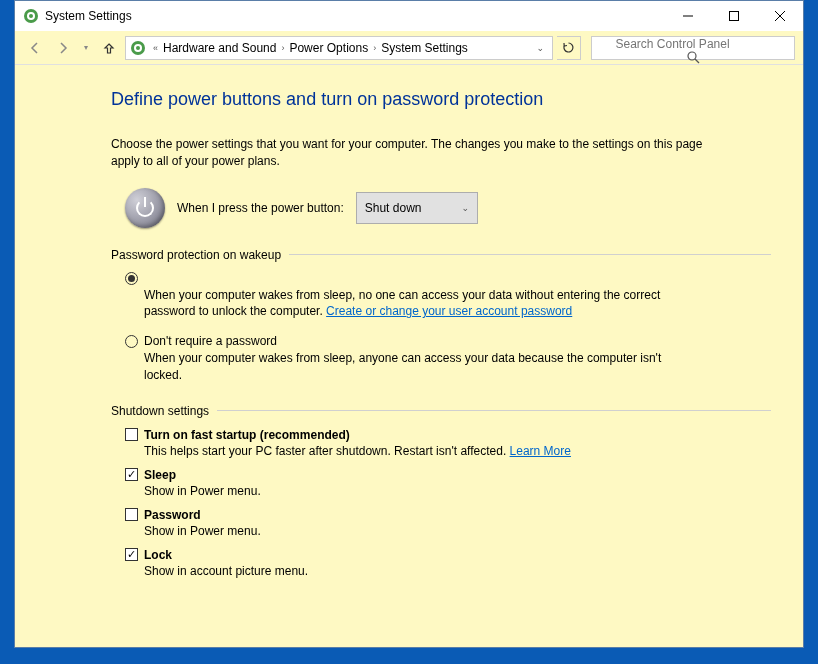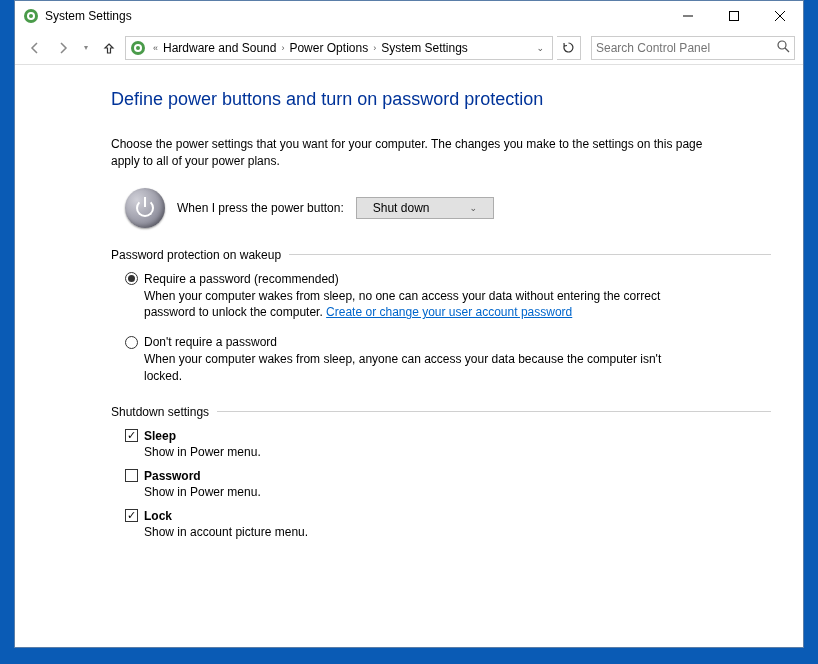--- a/index.html
+++ b/index.html
@@ -11,21 +11,21 @@
   height: 664px;
   overflow: hidden;
   position: relative;
 }
 .window {
   position: absolute;
   left: 14px;
   top: 0;
   width: 790px;
   height: 648px;
-  background: #ffffff;
+  background: #fef9c3;
   border: 1px solid #5a7ea8;
   display: flex;
   flex-direction: column;
 }
 .titlebar {
   height: 30px;
   display: flex;
   align-items: center;
   padding-left: 8px;
   background: #fff;
@@ -72,21 +72,21 @@
 .bc-icon { width:16px; height:16px; margin: 0 4px 0 2px; flex-shrink:0;}
 .bc-chev { color:#555; margin:0 3px; font-size:9px;}
 .bc-part { color:#000; padding:0 2px; white-space:nowrap;}
 .bc-drop { margin-left:auto; padding:0 6px; color:#555; font-size:9px;}
 .refresh-btn {
   width:24px; height:24px; border:1px solid #ccc; border-left:none;
   display:flex;align-items:center;justify-content:center;color:#333;
 }
 .search-wrap {
   width: 204px; height: 24px; border: 1px solid #ccc; margin-left: 6px;
-  display:flex; align-items:center; padding:0 4px; background:#fff;
+  display:flex; align-items:center; padding:0 4px; background:#fff;flex-direction:column;
 }
 .search-wrap input {
   border:none; outline:none; flex:1; font-size:12px; color:#555;
   font-family:inherit;
 }
 .search-icon { color:#555; font-size:12px; }
 
 .content {
   flex:1; overflow-y:auto;
   padding: 24px 32px 10px 96px;
@@ -111,22 +111,22 @@
 }
 .power-glyph {
   width:18px;height:18px;border:2px solid #fff;border-radius:50%;
   position:relative; border-top-color:transparent;
 }
 .power-glyph::after{
   content:'';position:absolute;left:50%;top:-4px;width:2px;height:10px;background:#fff;
   transform:translateX(-50%);
 }
 .dropdown {
-  height:22px; border:1px solid #adadad; background:#e1e1e1;
-  display:flex; align-items:center; padding:0 16px; gap:40px;
+  height:32px; border:1px solid #adadad; background:#e1e1e1;
+  display:flex; align-items:center; padding:0 8px; gap:40px;
   font-size:12px;
 }
 .dropdown .dd-arrow{font-size:9px;color:#555;}
 
 .radio-group { padding-left:14px; }
 .radio-item { margin-bottom:14px; }
 .radio-row { display:flex; align-items:center; gap:6px;}
 .radio-circle {
   width:13px;height:13px;border:1px solid #333;border-radius:50%;
   display:flex;align-items:center;justify-content:center;flex-shrink:0;
@@ -258,21 +258,20 @@
 
     <div class="section">
       <div class="section-head">
           <span>Password protection on wakeup</span>
           <hr>
         </div>
       <div class="radio-group">
         <div class="radio-item">
           <div class="radio-row">
             <div class="radio-circle checked"></div>
-            <span class="radio-label">Require a password (recommended)</span>
           </div>
           <div class="radio-desc">
             <span>When your computer wakes from sleep, no one can access your data without entering the correct password to unlock the computer. </span><a href="#" class="inline-link">Create or change your user account password</a>
           </div>
         </div>
         <div class="radio-item">
           <div class="radio-row">
             <div class="radio-circle"></div>
             <span class="radio-label">Don't require a password</span>
           </div>
@@ -282,20 +281,29 @@
     </div>
 
     <div class="section">
       <div class="section-head">
           <span>Shutdown settings</span>
           <hr>
         </div>
       <div class="check-group">
         <div class="check-item">
           <div class="check-row">
+            <div class="checkbox"></div>
+            <span class="check-label">Turn on fast startup (recommended)</span>
+          </div>
+          <div class="check-desc">
+            <span>This helps start your PC faster after shutdown. Restart isn't affected. </span><a href="#" class="inline-link">Learn More</a>
+          </div>
+        </div>
+        <div class="check-item">
+          <div class="check-row">
             <div class="checkbox checked"></div>
             <span class="check-label">Sleep</span>
           </div>
           <div class="check-desc">Show in Power menu.</div>
         </div>
         <div class="check-item">
           <div class="check-row">
             <div class="checkbox"></div>
             <span class="check-label">Password</span>
           </div>

